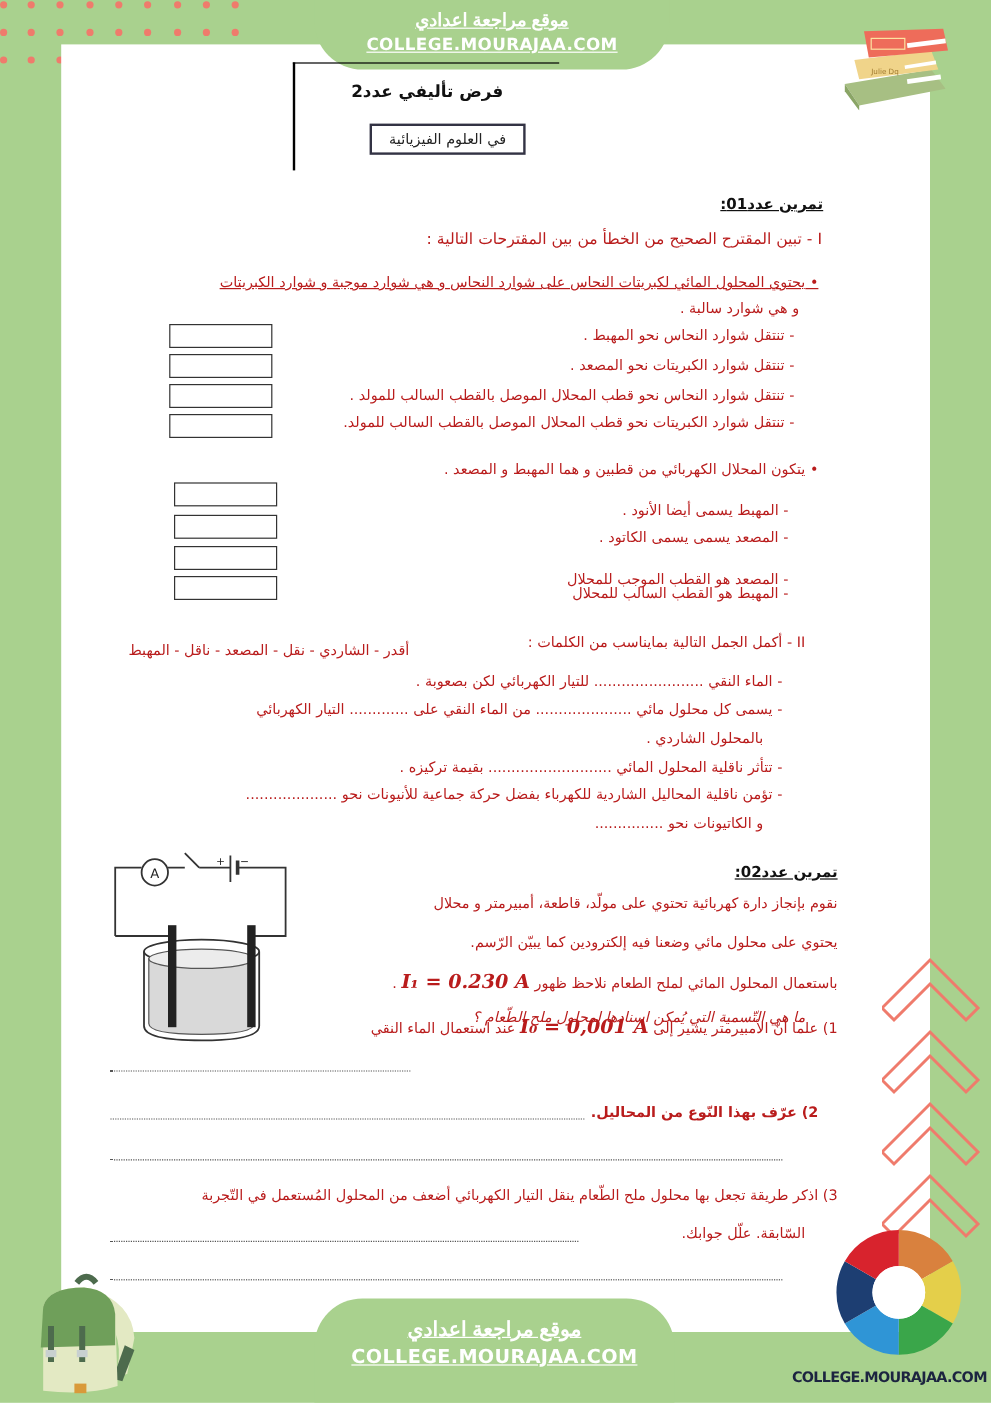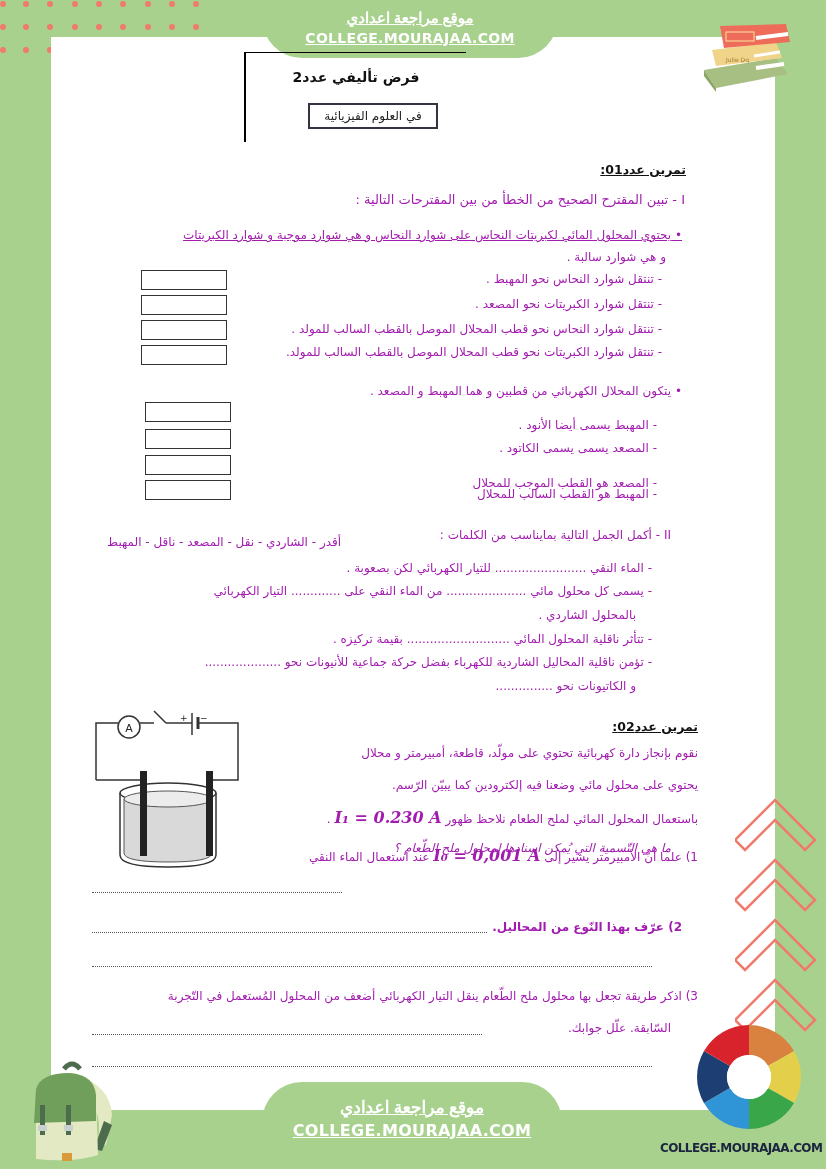--- a/index.html
+++ b/index.html
@@ -5,30 +5,30 @@
   * { box-sizing: border-box; margin: 0; padding: 0; }
   html, body { width: 826px; height: 1169px; overflow: hidden; }
   body { background: #a9d18e; position: relative; font-family: "DejaVu Sans", sans-serif; }
   .page { position: absolute; left: 51px; top: 37px; width: 724px; height: 1073px; background: #fff; }
   .dots { position: absolute; left: 0; top: 0; width: 200px; height: 60px; }
   .dot { position: absolute; width: 6px; height: 6px; border-radius: 50%; background: #ef7b6c; }
   .tab-top { position: absolute; left: 262px; top: 0; width: 296px; height: 58px; background: #a9d18e;
              border-radius: 0 0 40px 40px; text-align: center; color: #fff; padding-top: 8px; }
   .tab-bottom { position: absolute; left: 262px; top: 1082px; width: 300px; height: 87px; background: #a9d18e;
              border-radius: 40px 40px 0 0; text-align: center; color: #fff; padding-top: 14px; }
-  .tab-ar { font-family: Liberation Serif, serif; font-size: 15px; font-weight: bold; text-decoration: underline; direction: rtl; line-height: 20px; }
+  .tab-ar { font-family: Liberation Sans, sans-serif; font-size: 15px; font-weight: bold; text-decoration: underline; direction: rtl; line-height: 20px; }
   .tab-en { font-family: "DejaVu Sans", sans-serif; font-size: 14px; font-weight: bold; text-decoration: underline; letter-spacing: 0.3px; line-height: 20px; }
   .tab-bottom .tab-ar { font-size: 17px; line-height: 24px; }
   .tab-bottom .tab-en { font-size: 16px; line-height: 22px; }
 
   .title-box { position: absolute; left: 244px; top: 52px; width: 222px; height: 90px; border-left: 2px solid #000; border-top: 1px solid #000; }
   .title-main { position: absolute; top: 16px; left: 0; width: 100%; text-align: center; direction: rtl; font-weight: bold; font-size: 14px; color: #111; }
   .subj-box { position: absolute; left: 62px; top: 50px; width: 130px; height: 26px; border: 2px solid #334; text-align: center; direction: rtl; font-size: 12px; line-height: 22px; color: #222; }
 
-  .txt { position: absolute; direction: rtl; text-align: right; color: #a21caf; font-family: "DejaVu Sans", sans-serif; white-space: nowrap; }
+  .txt { position: absolute; direction: rtl; text-align: right; color: #b91c1c; font-family: "DejaVu Sans", sans-serif; white-space: nowrap; }
   .t12 { font-size: 12px; }
   .t13 { font-size: 13px; }
   .head { font-size: 12.5px; font-weight: bold; text-decoration: underline; color: #111; }
   .chk { position: absolute; width: 86px; height: 20px; border: 1.5px solid #333; background: #fff; }
   .dotted { position: absolute; border-top: 1px dotted #555; height: 0; }
   .math { font-family: "DejaVu Serif", serif; font-weight: bold; font-style: italic; font-size: 16px; }
 
   .books { position: absolute; left: 696px; top: 12px; width: 96px; height: 80px; }
   .backpack { position: absolute; left: 14px; top: 1055px; width: 100px; height: 110px; }
   .chevrons { position: absolute; left: 735px; top: 790px; width: 95px; height: 260px; }

